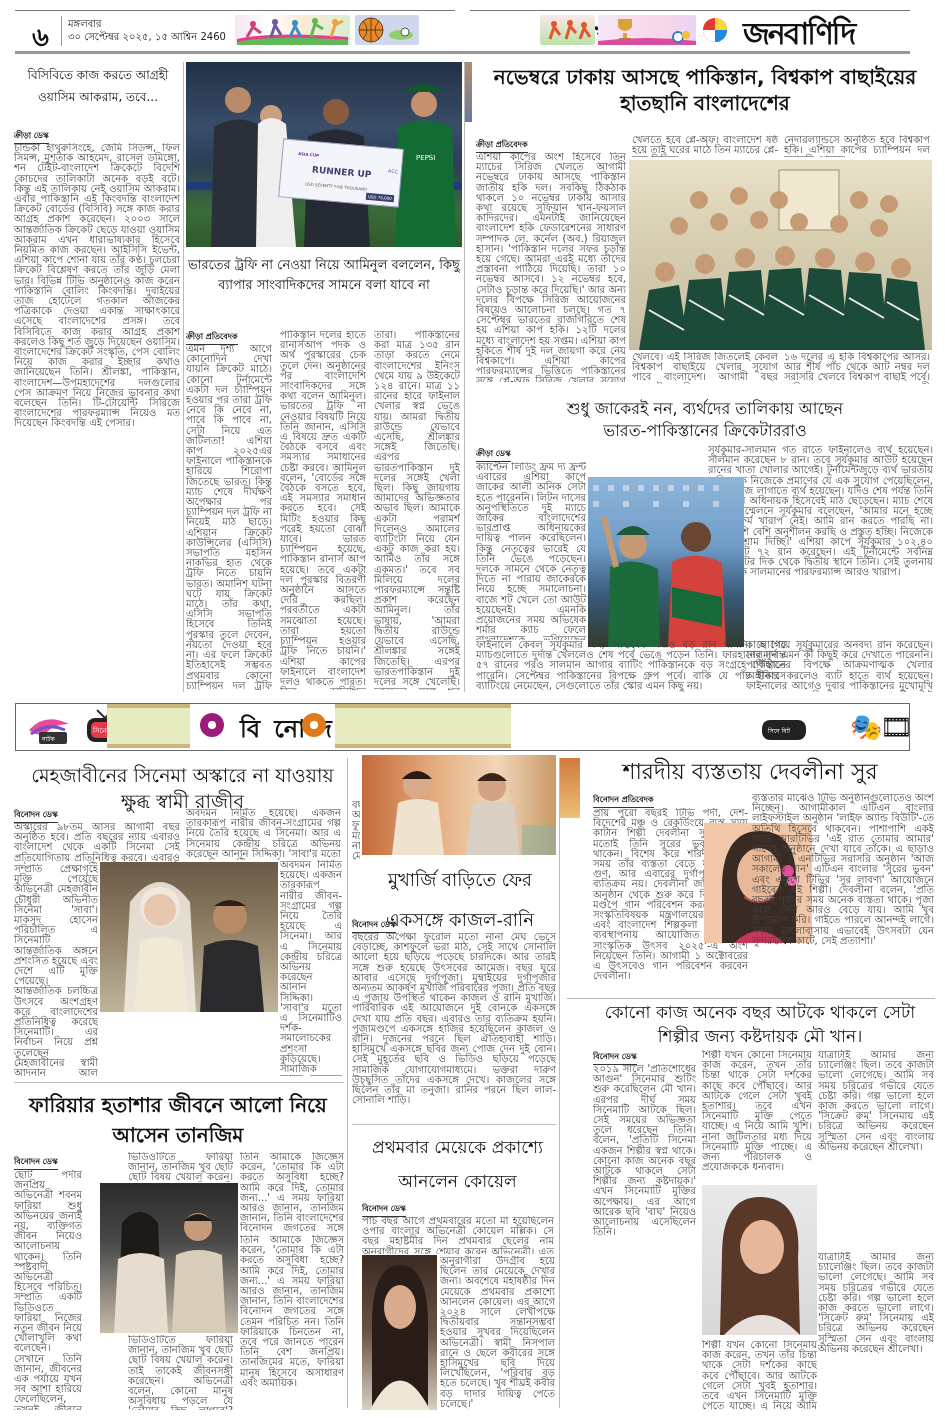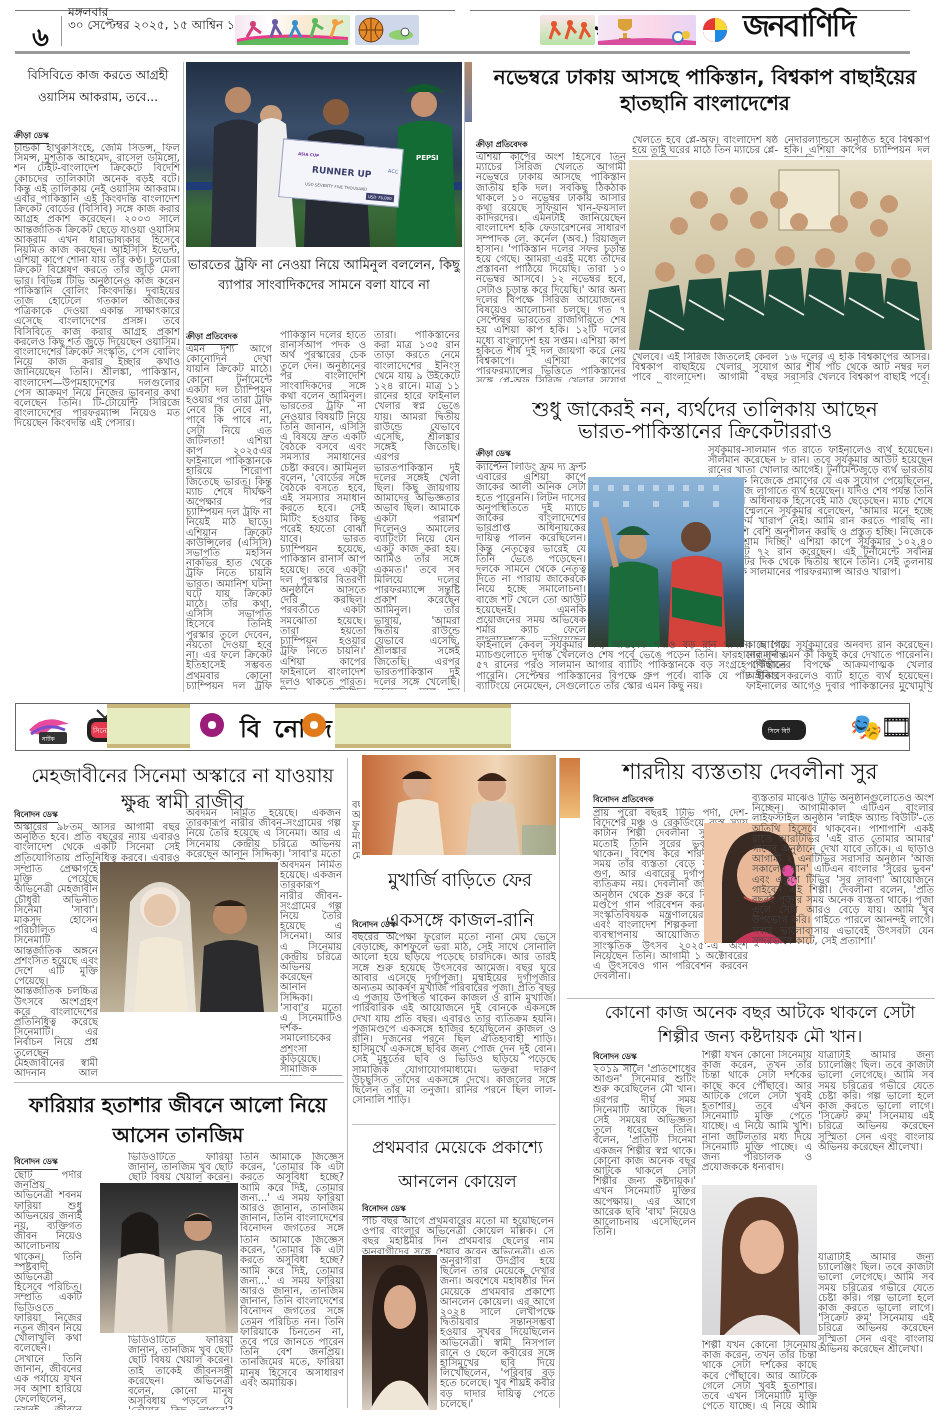--- a/index.html
+++ b/index.html
@@ -4,23 +4,23 @@
 <style>
   * { box-sizing: border-box; margin: 0; padding: 0; }
   html, body { width: 945px; height: 1418px; background: #fff; overflow: hidden; }
   body { font-family: "DejaVu Sans", sans-serif; color: #222; position: relative; }
   .abs { position: absolute; }
   .masthead-top { left: 15px; top: 10px; width: 440px; height: 1px; background: #777; }
   .masthead-top2 { left: 470px; top: 10px; width: 440px; height: 1px; background: #777; }
   .masthead-bot { left: 15px; top: 51px; width: 895px; height: 3px; background: #999; }
   .page-num { left: 32px; top: 17px; font-size: 26px; font-weight: bold; color: #111; }
   .vsep { left: 61px; top: 16px; width: 1px; height: 30px; background: #999; }
-  .dayline { left: 68px; top: 6px; font-size: 12px; line-height: 13px; color: #222; }
+  .dayline { left: 68px; top: 17px; font-size: 10px; line-height: 13px; color: #222; }
   .section-title { left: 587px; top: 18px; font-size: 20px; font-weight: bold; letter-spacing: 8px; color: #111; }
-  .logo { left: 743px; top: 2px; font-size: 30px; font-weight: 900; font-family: "DejaVu Serif", serif; letter-spacing: -2px; color: #111; }
+  .logo { left: 743px; top: 10px; font-size: 30px; font-weight: 900; font-family: "DejaVu Serif", serif; letter-spacing: -2px; color: #111; }
   .banner { position: absolute; border-radius: 2px; }
   .hl { position: absolute; text-align: center; color: #111; font-family: "DejaVu Sans", sans-serif; line-height: 1.2; }
   .hl-bold { font-weight: bold; }
   .byline { position: absolute; font-size: 8px; font-weight: bold; color: #111; border-bottom: 1px solid #333; padding-bottom: 1px; }
   .body-text { position: absolute; font-size: 10px; line-height: 10.2px; color: #444; text-align: justify; overflow: hidden; }
   .photo { position: absolute; overflow: hidden; }
   .vline { position: absolute; width: 1px; background: #bbb; }
   .hline { position: absolute; height: 1px; background: #bbb; }
   .ent-band { left: 15px; top: 703px; width: 895px; height: 48px; border: 1px solid #666; }
   .ent-title { left: 394px; top: 710px; font-size: 26px; font-weight: bold; letter-spacing: 14px; color: #111; }
@@ -32,21 +32,21 @@
 </style>
 </head>
 <body>
 
 <div class="abs masthead-top"></div>
 <div class="abs masthead-top2"></div>
 <div class="abs page-num">৬</div>
 <div class="abs vsep"></div>
 <div class="abs dayline">
   <div>মঙ্গলবার</div>
-  <div>৩০ সেপ্টেম্বর ২০২৫, ১৫ আশ্বিন ১৪৩২</div>
+  <div>৩০ সেপ্টেম্বর ২০২৫, ১৫ আশ্বিন 2460</div>
 </div>
 <div class="banner" style="left:235px;top:15px;width:115px;height:30px;background:linear-gradient(90deg,#f5e6f0,#fff 30%,#fbe9d3 60%,#d7f0d0);">
   <svg width="115" height="30">
     <path d="M2 26 Q40 18 113 25 L113 30 L2 30Z" fill="#5fb85a"></path>
     <path d="M2 24 Q40 16 113 22 L113 25 Q40 19 2 27Z" fill="#e83b8a"></path>
     <circle cx="18" cy="9" r="3" fill="#d43f7a"></circle>
       <path d="M12 22 L18 12 L26 18" stroke="#d43f7a" stroke-width="3" fill="none"></path>
     <circle cx="40" cy="7" r="3" fill="#6b5aa6"></circle>
       <path d="M36 22 L40 10 L46 20" stroke="#6b5aa6" stroke-width="3" fill="none"></path>
     <circle cx="60" cy="8" r="3" fill="#3a8ec9"></circle>
@@ -114,21 +114,21 @@
     <circle cx="238" cy="42" r="13" fill="#c49070"></circle>
     <path d="M218 30 Q238 14 258 30Z" fill="#0f5b2b"></path>
     <path d="M210 185 L212 65 Q238 52 266 65 L270 185Z" fill="#126c33"></path>
     <rect x="95" y="82" width="120" height="58" fill="#f4f5fb" stroke="#9aa0c0" transform="rotate(5 155 111)"></rect>
   </svg>
   <div class="caption-on" style="left:122px;top:103px;font-size:9px;font-weight:bold;color:#3b3f6a;background:transparent;transform:rotate(5deg);">RUNNER UP</div>
   <div class="caption-on" style="left:115px;top:120px;font-size:4px;color:#555;background:transparent;transform:rotate(5deg);">USD SEVENTY FIVE THOUSAND</div>
   <div class="caption-on" style="left:180px;top:132px;font-size:4px;color:#fff;background:#3b3f6a;padding:1px 2px;transform:rotate(5deg);">USD 75,000</div>
   <div class="caption-on" style="left:108px;top:88px;font-size:4px;font-weight:bold;color:#6b2fa0;background:transparent;transform:rotate(5deg);">ASIA CUP</div>
   <div class="caption-on" style="left:198px;top:104px;font-size:5px;color:#5a6ab0;background:transparent;transform:rotate(5deg);">ACC</div>
-  <div class="caption-on" style="left:226px;top:90px;font-size:7px;font-weight:bold;color:#fff;background:transparent;">PEPSI</div>
+  <div class="caption-on" style="left:226px;top:90px;font-size:7px;font-weight:normal;color:#fff;background:transparent;">PEPSI</div>
 </div>
 
 <div class="hl hl-bold" style="left:188px;top:255px;width:272px;font-size:13px;line-height:20px;font-weight:normal;">ভারতের ট্রফি না নেওয়া নিয়ে আমিনুল বললেন, কিছু ব্যাপার সাংবাদিকদের সামনে বলা যাবে না</div>
 <div class="byline" style="left:186px;top:330px;">ক্রীড়া প্রতিবেদক</div>
 <div class="body-text" style="left:186px;top:344px;width:86px;height:346px;">এমন দৃশ্য আগে কোনোদিন দেখা যায়নি ক্রিকেট মাঠে। কোনো টুর্নামেন্টে একটা দল চ্যাম্পিয়ন হওয়ার পর তারা ট্রফি নেবে কি নেবে না, পাবে কি পাবে না, সেটা নিয়ে এত জটিলতা! এশিয়া কাপ ২০২৫এর ফাইনালে পাকিস্তানকে হারিয়ে শিরোপা জিতেছে ভারত। কিন্তু ম্যাচ শেষে দীর্ঘক্ষণ অপেক্ষার পর চ্যাম্পিয়ন দল ট্রফি না নিয়েই মাঠ ছাড়ে। এশিয়ান ক্রিকেট কাউন্সিলের (এসিসি) সভাপতি মহসিন নাকভির হাত থেকে ট্রফি নিতে চায়নি ভারত। অমানিশ ঘটনা ঘটে যায় ক্রিকেট মাঠে। তাঁর কথা, এসিসি সভাপতি হিসেবে তিনিই পুরস্কার তুলে দেবেন, নয়তো দেওয়া হবে না। এর ফলে ক্রিকেট ইতিহাসেই সম্ভবত প্রথমবার কোনো চ্যাম্পিয়ন দল ট্রফি মাঠে আসার পরেও সেটা হাতে পায়নি! গতকাল রোববার রাতে ফাইনাল শেষে পুরস্কার বিতরণী অনুষ্ঠানে উপস্থিত ছিলেন বাংলাদেশ ক্রিকেট বোর্ডের (বিসিবি) সভাপতি আমিনুল ইসলাম। তিনি এই অনুষ্ঠানে</div>
 <div class="body-text" style="left:280px;top:330px;width:86px;height:360px;">পাকিস্তান দলের হাতে রানার্সআপ পদক ও অর্থ পুরস্কারের চেক তুলে দেন। অনুষ্ঠানের পর বাংলাদেশি সাংবাদিকদের সঙ্গে কথা বলেন আমিনুল। ভারতের ট্রফি না নেওয়ার বিষয়টি নিয়ে তিনি জানান, এসিসি এ বিষয়ে দ্রুত একটি বৈঠকে বসবে এবং সমস্যার সমাধানের চেষ্টা করবে। আমিনুল বলেন, 'বোর্ডের সঙ্গে বৈঠকে বসতে হবে, এই সমস্যার সমাধান করতে হবে। সেই মিটিং হওয়ার কিছু পরেই হয়তো বোঝা যাবে। ভারত চ্যাম্পিয়ন হয়েছে, পাকিস্তান রানার্স আপ হয়েছে। তবে একটা দল পুরস্কার বিতরণী অনুষ্ঠানে আসতে দেরি করছিল। পরবর্তীতে একটা সমঝোতা হয়েছে। তারা হয়তো চ্যাম্পিয়ন হওয়ার ট্রফি নিতে চায়নি।' এশিয়া কাপের ফাইনালে বাংলাদেশ দলও থাকতে পারত। কিন্তু অলিখিত সেমিফাইনালে রুপ নেওয়া ম্যাচে পাকিস্তানের কাছে দুই রানে হেরে যায় বাংলাদেশ। শেষ পর্যন্ত হতাশাজনকভাবে হেরে যায়</div>
 <div class="body-text" style="left:374px;top:330px;width:86px;height:360px;">তারা। পাকিস্তানের করা মাত্র ১৩৫ রান তাড়া করতে নেমে বাংলাদেশের ইনিংস থেমে যায় ৯ উইকেটে ১২৪ রানে। মাত্র ১১ রানের হারে ফাইনাল খেলার স্বপ্ন ভেঙে যায়। আমরা দ্বিতীয় রাউন্ডে যেভাবে এসেছি, শ্রীলঙ্কার সঙ্গেই জিতেছি। এরপর ভারতপাকিস্তান দুই দলের সঙ্গেই খেলা ছিল। কিছু জায়গায় আমাদের অভিজ্ঞতার অভাব ছিল। আমাকে একটা পরামর্শ দিলেনও অমালের ব্যাটিংটা নিয়ে যেন একটু কাজ করা হয়। আমিও তাঁর সঙ্গে একমত।' তবে সব মিলিয়ে দলের পারফরম্যান্সে সন্তুষ্টি প্রকাশ করেছেন আমিনুল। তাঁর ভাষায়, 'আমরা দ্বিতীয় রাউন্ডে যেভাবে এসেছি, শ্রীলঙ্কার সঙ্গেই জিতেছি। এরপর ভারতপাকিস্তান দুই দলের সঙ্গে খেলেছি। ভারতের সঙ্গে খুব কাছাকাছি গিয়েও জিততে পারিনি। আফসোস নেই। পারফরম্যান্সে আমি গর্বিত।'</div>
 
 <div class="vline" style="left:464px;top:62px;height:630px;"></div>
 <div class="photo" style="left:465px;top:62px;width:7px;height:60px;background:linear-gradient(180deg,#b48a6a,#6a7ba0);"></div>
@@ -176,21 +176,21 @@
       <path d="M140 135 L175 155"></path>
         <path d="M180 135 L215 155"></path>
         <path d="M220 138 L255 158"></path>
         <path d="M258 142 L290 160"></path>
     </g>
   </svg>
 </div>
 <div class="body-text" style="left:632px;top:352px;width:146px;height:32px;">খেলবে। এই সিরিজ জিতলেই কেবল বিশ্বকাপ বাছাইয়ে খেলার সুযোগ পাবে বাংলাদেশ। আগামী বছর আগস্টে বেলজিয়াম ও</div>
 <div class="body-text" style="left:784px;top:352px;width:146px;height:32px;">১৬ দলের এ হকি বিশ্বকাপের আসর। আর শীর্ষ পাঁচ থেকে আট নম্বর দল সরাসরি খেলবে বিশ্বকাপ বাছাই পর্বে। পাকিস্তান-বাংলাদেশের প্লে-অফ জয়ী দল আগামী জানুয়ারিতে বাছাই পর্বে খেলবে।</div>
 
-<div class="hl" style="left:480px;top:398px;width:450px;font-size:20px;line-height:22px;">
+<div class="hl" style="left:480px;top:398px;width:450px;font-size:16px;line-height:22px;">
   <div>শুধু জাকেরই নন, ব্যর্থদের তালিকায় আছেন</div>
   <div>ভারত-পাকিস্তানের ক্রিকেটাররাও</div>
 </div>
 <div class="byline" style="left:476px;top:447px;">ক্রীড়া ডেস্ক</div>
 <div class="body-text" style="left:476px;top:462px;width:110px;height:178px;">ক্যাপ্টেন লিডিং ফ্রম দ্য ফ্রন্ট এবারের এশিয়া কাপে জাকের আলী অনিক সেটা হতে পারেননি। লিটন দাসের অনুপস্থিতিতে দুই ম্যাচে জাকের বাংলাদেশের ভারপ্রাপ্ত অধিনায়কের দায়িত্ব পালন করেছিলেন। কিন্তু নেতৃত্বের ভারেই যে তিনি ভেঙে পড়েছেন। দলকে সামনে থেকে নেতৃত্ব দিতে না পারায় জাকেরকে নিয়ে হচ্ছে সমালোচনা। বাজে শট খেলে তো আউট হয়েছেনই। এমনকি প্রয়োজনের সময় অভিষেক শর্মার ক্যাচ ফেলে বাংলাদেশকে ভুগিয়েছেন তিনি। জাকেরের মতো ব্যাটিংয়ে ব্যর্থ হয়েছেন ভারতের অধিনায়ক সূর্যকুমার যাদব ও পাকিস্তানের সালমান আলী আগা। সূর্যকুমার যাদব ও সালমান আলী আগা এবারের এশিয়া কাপে নেতৃত্ব দিয়েছেন দুই দলের। ফাইনালে উঠেও দুই অধিনায়ক ছিলেন ম্লান। ওপেনিংয়ে নেমে অভিষেক শর্মা ও সাহিবজাদা ফারহানরা যেখানে রান পেয়েছেন, সেখানে সূর্যকুমার-সালমানরা ছিলেন নিষ্প্রভ। পাকিস্তান ও ইউএইতে হওয়া এবারের এশিয়া কাপে পুরো টুর্নামেন্টে ব্যাট হাতে ব্যর্থ ছিলেন তাঁরা।</div>
 <div class="body-text" style="left:708px;top:445px;width:225px;height:195px;">সূর্যকুমার-সালমান গত রাতে ফাইনালেও ব্যর্থ হয়েছেন। সালমান করেছেন ৮ রান। তবে সূর্যকুমার আউট হয়েছেন রানের খাতা খোলার আগেই। টুর্নামেন্টজুড়ে ব্যর্থ ভারতীয় অধিনায়ক নিজেকে প্রমাণের যে এক সুযোগ পেয়েছিলেন, সেটা কাজে লাগাতে ব্যর্থ হয়েছেন। যদিও শেষ পর্যন্ত তিনি চ্যাম্পিয়ন অধিনায়ক হিসেবেই মাঠ ছেড়েছেন। ম্যাচ শেষে সংবাদ সম্মেলনে সূর্যকুমার বলেছেন, 'আমার মনে হচ্ছে আমার ফর্ম খারাপ নেই। আমি রান করতে পারছি না। নেটে বেশি বেশি অনুশীলন করছি ও প্রস্তুত হচ্ছি। নিজেকে একটু বিশ্রাম দিচ্ছি।' এশিয়া কাপে সূর্যকুমার ১০২.৪০ স্ট্রাইকরেটে ৭২ রান করেছেন। এই টুর্নামেন্টে সর্বনিম্ন স্ট্রাইকরেটের দিক থেকে দ্বিতীয় স্থানে তিনি। সেই তুলনায় অধিনায়ক সালমানের পারফরম্যান্স আরও খারাপ।</div>
 <div class="photo" style="left:588px;top:477px;width:156px;height:170px;background:linear-gradient(180deg,#8fb5d8 0%,#6f9dc8 40%,#3a5a7a 70%,#2f3a2a 100%);">
   <svg width="156" height="170">
     <g fill="#dfe9f3" opacity="0.6">
       <rect x="5" y="8" width="6" height="6"></rect>

